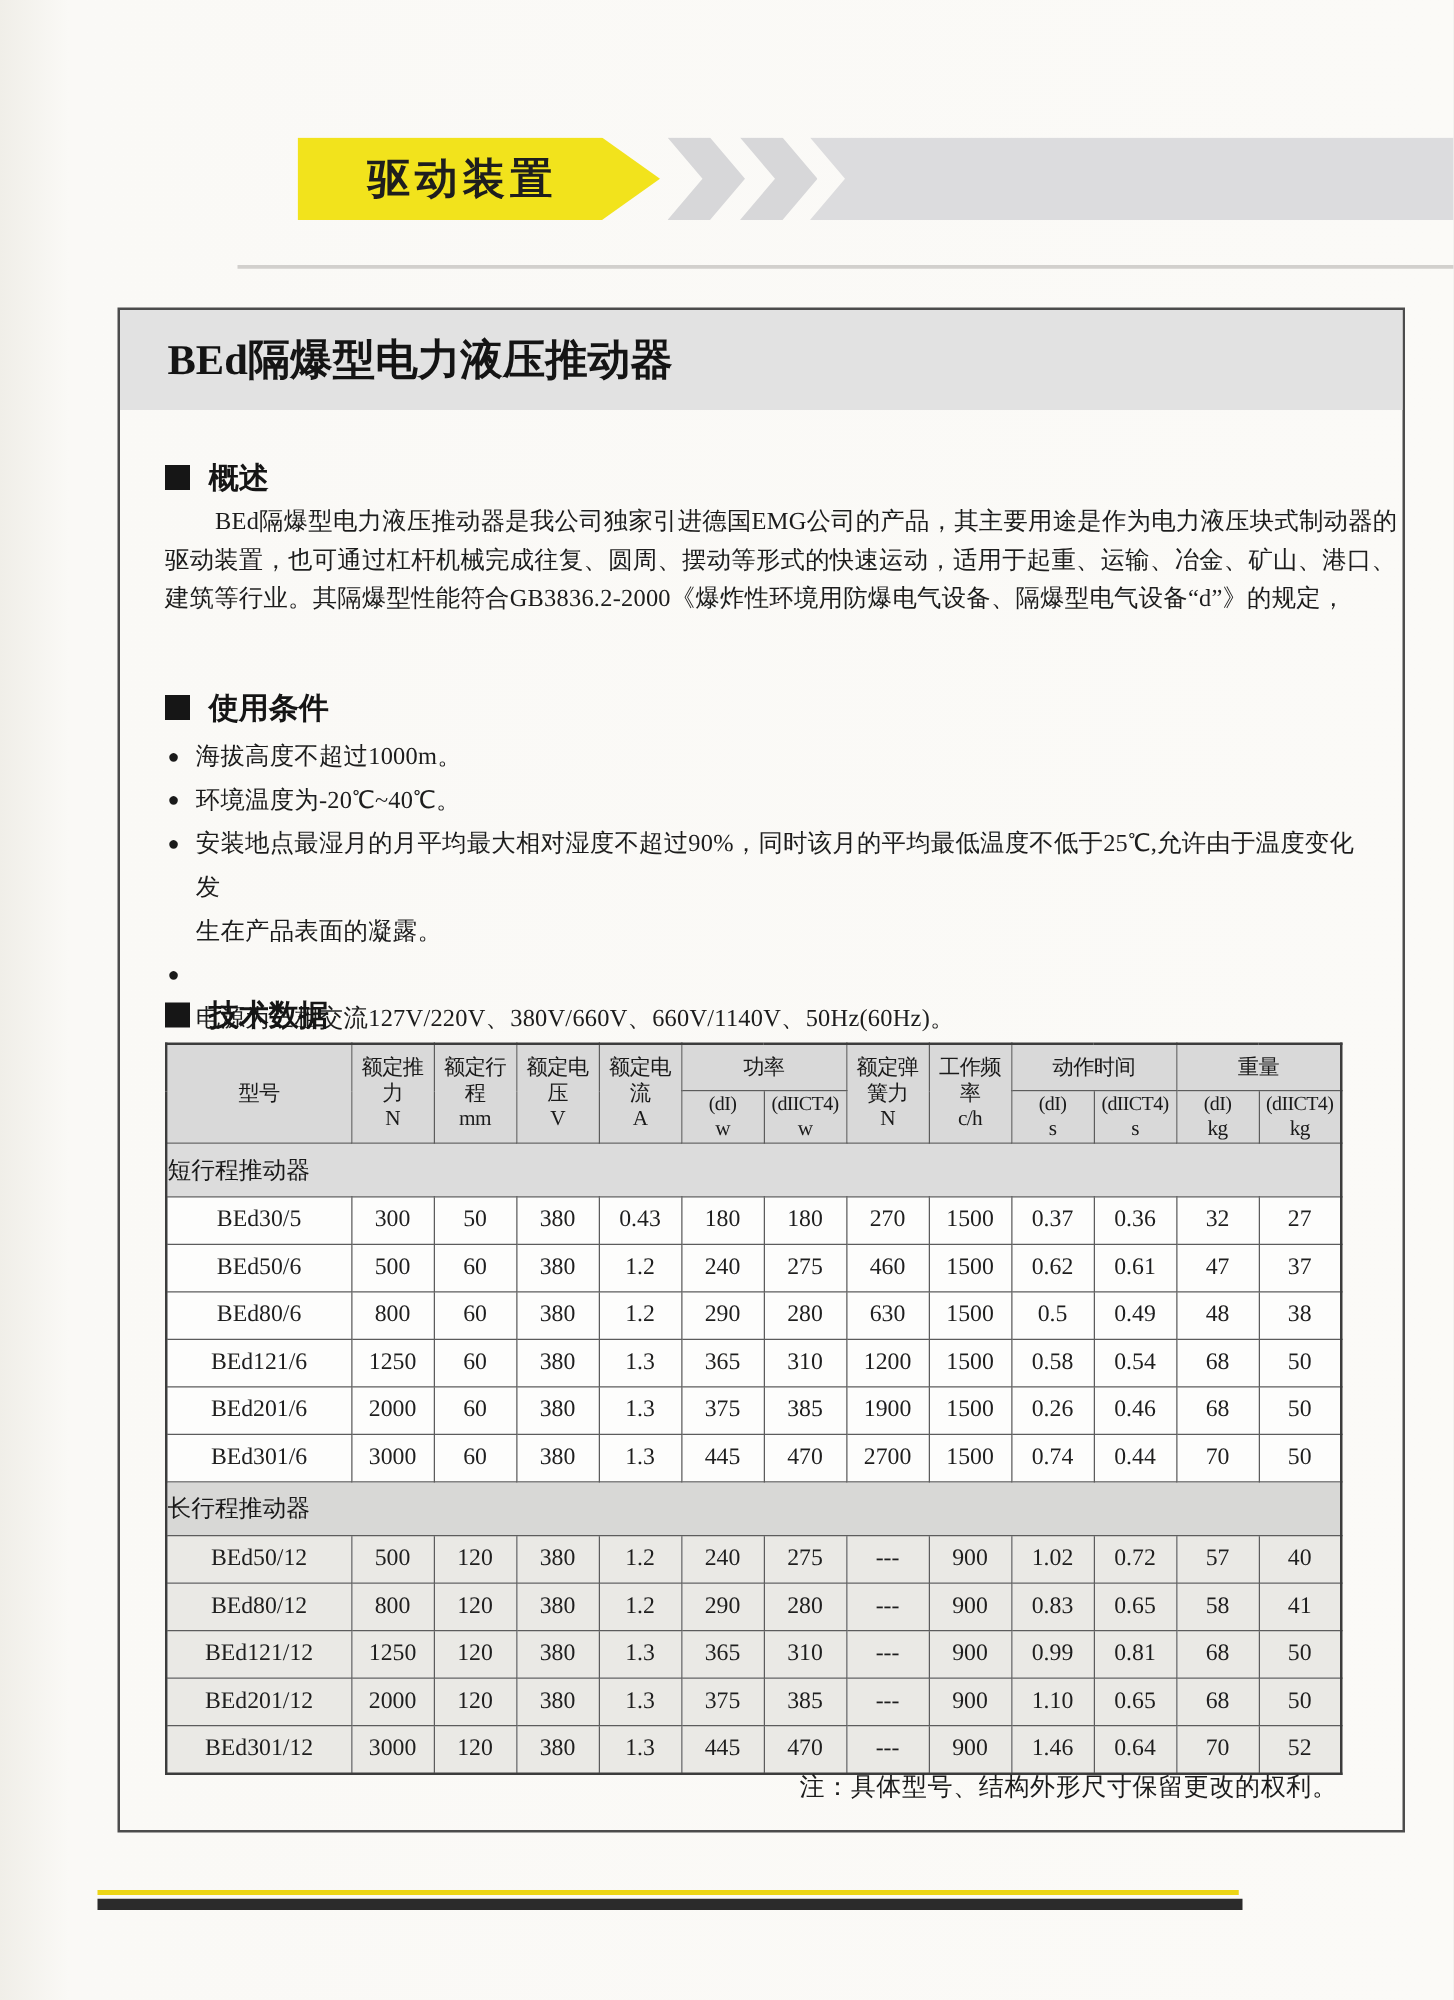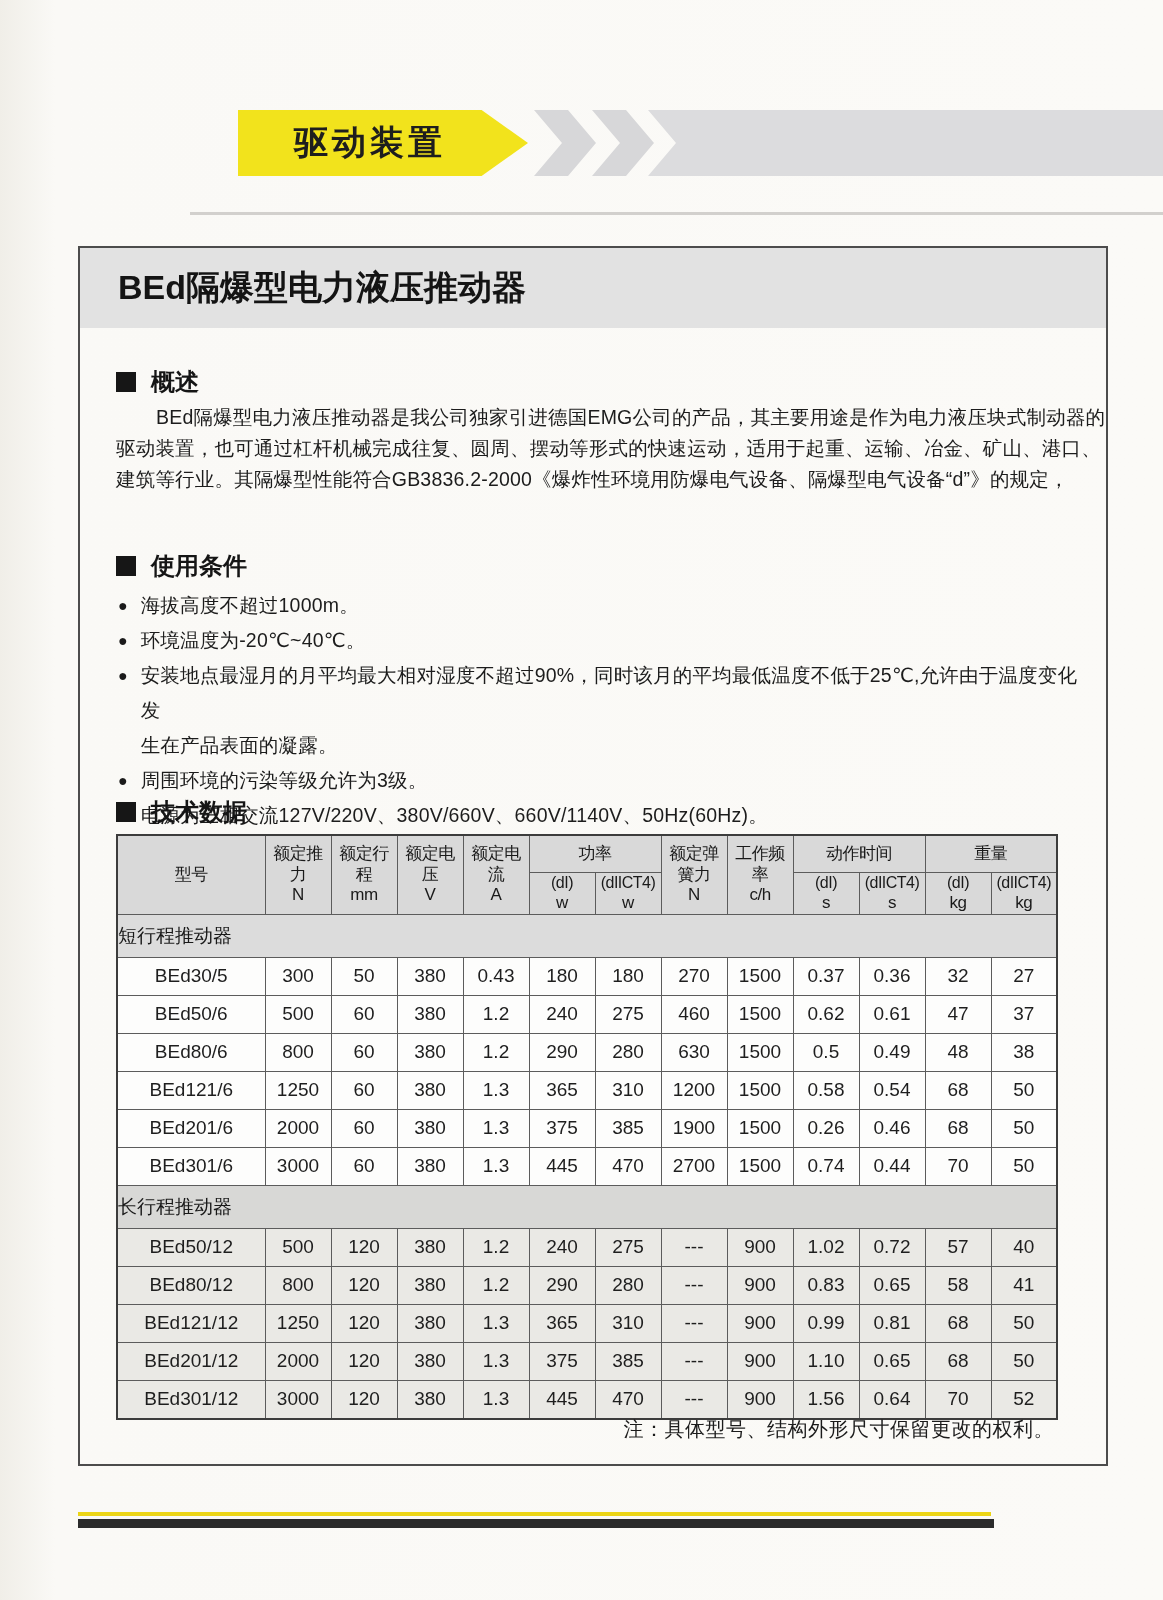--- a/index.html
+++ b/index.html
@@ -18,21 +18,21 @@
     font-size:34px;font-weight:bold;letter-spacing:4px;color:#1e1e1e;
   }
   .chev{position:absolute;top:0;width:62px;height:66px;background:#d7d7d9;
     clip-path:polygon(0 0,34px 0,62px 33px,34px 66px,0 66px,28px 33px);}
   .chev1{left:296px;}
   .chev2{left:354px;}
   .banner-band{position:absolute;left:410px;right:0;top:0;height:66px;background:#dcdcde;
     clip-path:polygon(0 0,100% 0,100% 100%,0 100%,28px 50%);}
   .banner-underline{position:absolute;left:190px;top:212px;right:0;height:3px;background:#d2d0cd;}
   
-  .content-box{position:absolute;left:78px;top:246px;width:1026px;height:1216px;border:2px solid #4c4c4c;}
+  .content-box{position:absolute;left:94px;top:246px;width:1026px;height:1216px;border:2px solid #4c4c4c;font-family:Liberation Serif, serif;}
   .title-band{position:absolute;left:0;top:0;right:0;height:80px;background:#e2e2e2;
     display:flex;align-items:center;padding-left:38px;box-sizing:border-box;
     font-size:34px;font-weight:bold;color:#141414;}
   .section-heading{position:absolute;left:36px;display:flex;align-items:center;gap:15px;
     font-size:24px;font-weight:bold;color:#151515;}
   .sec-overview{top:118px;}
   .sec-conditions{top:302px;}
   .sec-technical{top:548px;}
   .square{width:20px;height:20px;background:#161616;flex:0 0 auto;}
   .overview-paragraph{position:absolute;left:36px;top:154px;width:962px;}
@@ -102,21 +102,20 @@
           <span class="bullet-mark">●</span>
           <span class="bullet-text">环境温度为-20℃~40℃。</span>
         </div>
         <div class="bullet-item">
           <span class="bullet-mark">●</span>
           <span class="bullet-text">安装地点最湿月的月平均最大相对湿度不超过90%，同时该月的平均最低温度不低于25℃,允许由于温度变化发
 生在产品表面的凝露。</span>
         </div>
         <div class="bullet-item">
           <span class="bullet-mark">●</span>
-          <span class="bullet-text">周围环境的污染等级允许为3级。</span>
         </div>
         <div class="bullet-item">
           <span class="bullet-mark">●</span>
           <span class="bullet-text">电源为三相交流127V/220V、380V/660V、660V/1140V、50Hz(60Hz)。</span>
         </div>
       </div>
 
     <div class="section-heading sec-technical">
       <span class="square"></span>
       <span>技术数据</span>
@@ -320,21 +319,21 @@
           <tr class="data-row shaded">
             <td>BEd301/12</td>
             <td>3000</td>
             <td>120</td>
             <td>380</td>
             <td>1.3</td>
             <td>445</td>
             <td>470</td>
             <td>---</td>
             <td>900</td>
-            <td>1.56</td>
+            <td>1.46</td>
             <td>0.64</td>
             <td>70</td>
             <td>52</td>
           </tr>
         </tbody>
     </table>
 
     <div class="tech-note">注：具体型号、结构外形尺寸保留更改的权利。</div>
   </div>
 

